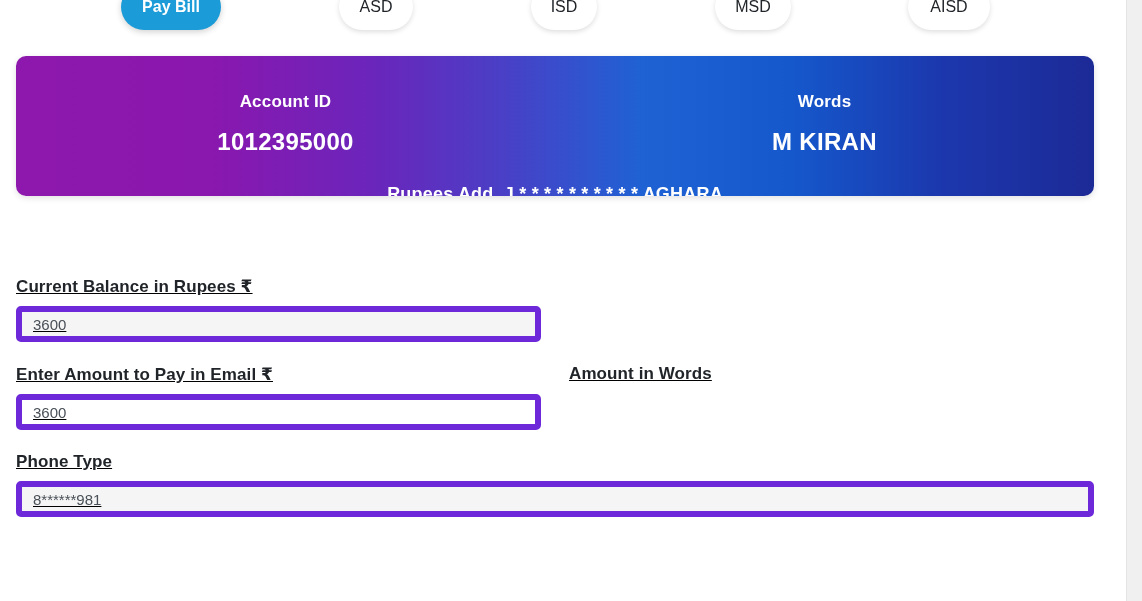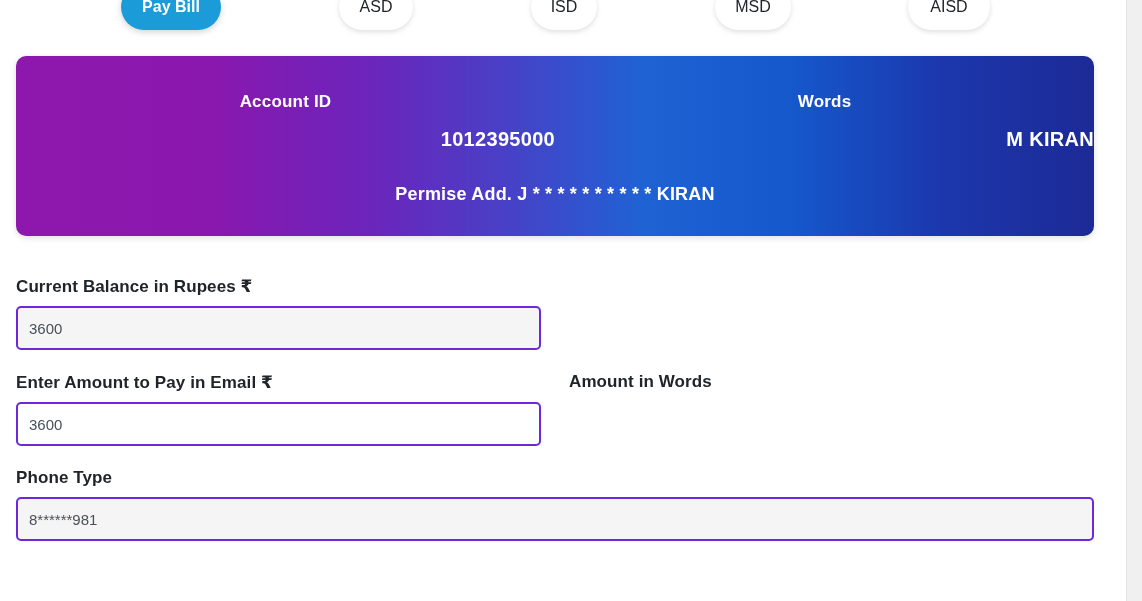--- a/index.html
+++ b/index.html
@@ -65,21 +65,21 @@
   .tab-isd     { left: 531px; width: 66px; }
   .tab-msd     { left: 715px; width: 76px; }
   .tab-aisd    { left: 908px; width: 82px; }
 
   
   .account-card {
     position: absolute;
     left: 16px;
     top: 56px;
     width: 1078px;
-    height: 180px;
+    height: 140px;
     border-radius: 10px;
     background: linear-gradient(
         90deg,
         #8e18ad 0%,
         #8a17ae 18%,
         #6b25bb 33%,
         #4a3fc6 45%,
         #1f62d4 58%,
         #1558cc 72%,
         #1c37ad 86%,
@@ -99,24 +99,23 @@
     text-align: center;
     padding-top: 36px;
   }
   .card-col-label {
     font-size: 17px;
     font-weight: 700;
     letter-spacing: .2px;
   }
   .card-col-value {
     margin-top: 16px;
-    font-size: 20px;
+    font-size: 24px;
     font-weight: 700;
     letter-spacing: .3px;
-    text-align: right;
   }
   .card-address {
     position: absolute;
     left: 0;
     top: 128px;
     width: 100%;
     text-align: center;
     font-size: 18px;
     font-weight: 700;
     letter-spacing: .2px;
@@ -126,42 +125,43 @@
   .form {
     position: absolute;
     left: 16px;
     top: 276px;
     width: 1078px;
   }
   .row {
     display: flex;
     gap: 28px;
     margin-bottom: 22px;
+    text-decoration: underline;
   }
   .field { flex: 1 1 0; min-width: 0; }
   .field.full { flex: 0 0 100%; }
 
   .field-label {
     display: block;
     font-size: 17px;
     font-weight: 700;
     color: #212529;
     margin-bottom: 9px;
     letter-spacing: .1px;
   }
   .field-input {
     display: block;
     width: 100%;
-    height: 44px;
+    height: 36px;
     padding: 6px 11px;
     font-size: 15px;
     font-family: "Liberation Sans", "DejaVu Sans", sans-serif;
     color: #495057;
     background: #f5f5f5;
-    border: 2px solid #6d28d9;
+    border: 6px solid #6d28d9;
     border-radius: 5px;
     outline: none;
   }
   .field-input.editable { background: #ffffff; }
   .field-input::placeholder { color: #9aa0a6; }
 
   
   .scrollbar {
     position: absolute;
     right: 0; top: 0;
@@ -199,21 +199,21 @@
       <div class="card-cols">
         <div class="card-col">
           <div class="card-col-label">Account ID</div>
           <div class="card-col-value">1012395000</div>
         </div>
         <div class="card-col">
           <div class="card-col-label">Words</div>
           <div class="card-col-value">M KIRAN</div>
         </div>
       </div>
-      <div class="card-address">Permise Add. J * * * * * * * * * * KIRAN</div>
+      <div class="card-address">Rupees Add. J * * * * * * * * * * AGHARA</div>
     </div>
 
     <div class="form">
 
       <div class="row">
         <div class="field">
           <label class="field-label">Current Balance in Rupees ₹</label>
           <input class="field-input" type="text" readonly="" value="3600" style="">
         </div>
         <div class="field">

